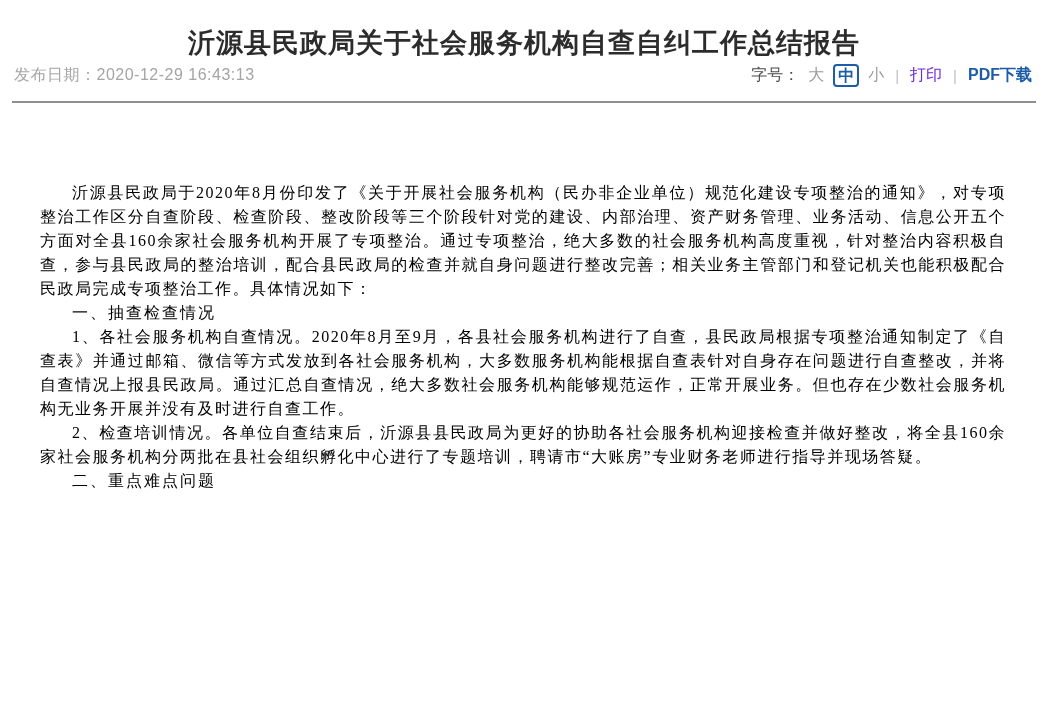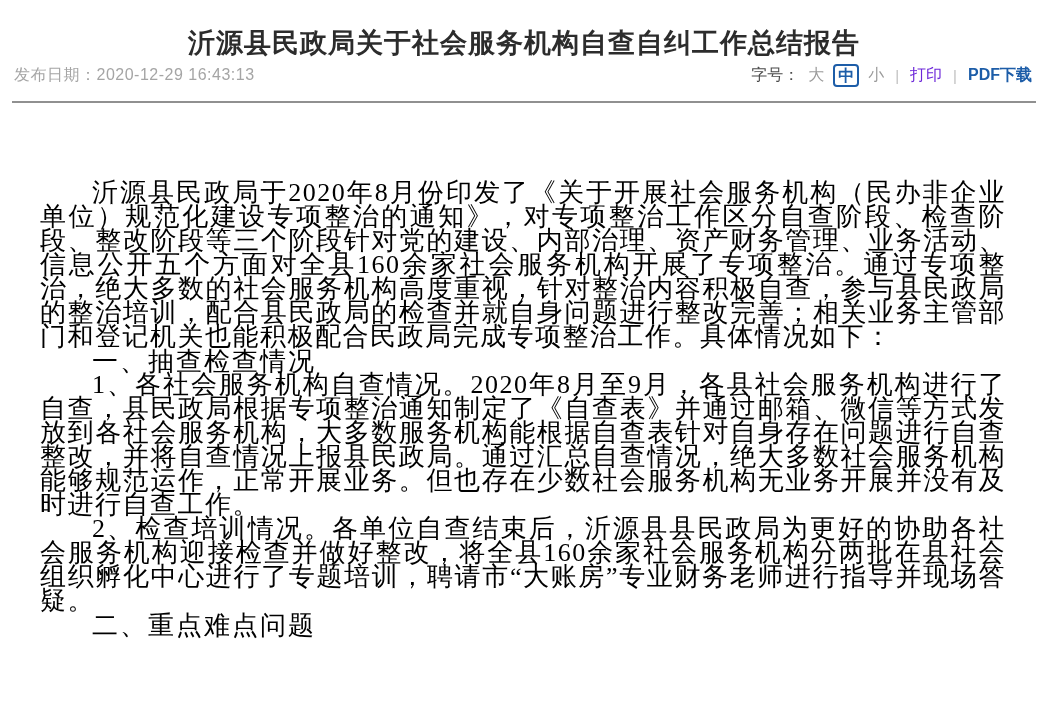--- a/index.html
+++ b/index.html
@@ -76,21 +76,21 @@
   .header-rule {
     border: none;
     border-top: 2px solid #909090;
     margin: 13px 12px 0 12px;
   }
   
   .article {
     margin-top: 78px;
     padding: 0 42px 0 40px;
     font-family: "Liberation Serif", serif;
-    font-size: 26px;
+    font-size: 16px;
     line-height: 24px;
     letter-spacing: 1.5px;
     color: #000000;
     text-align: justify;
   }
   .article p {
     margin: 0;
     text-indent: 2em;
   }
   .article p.heading {

